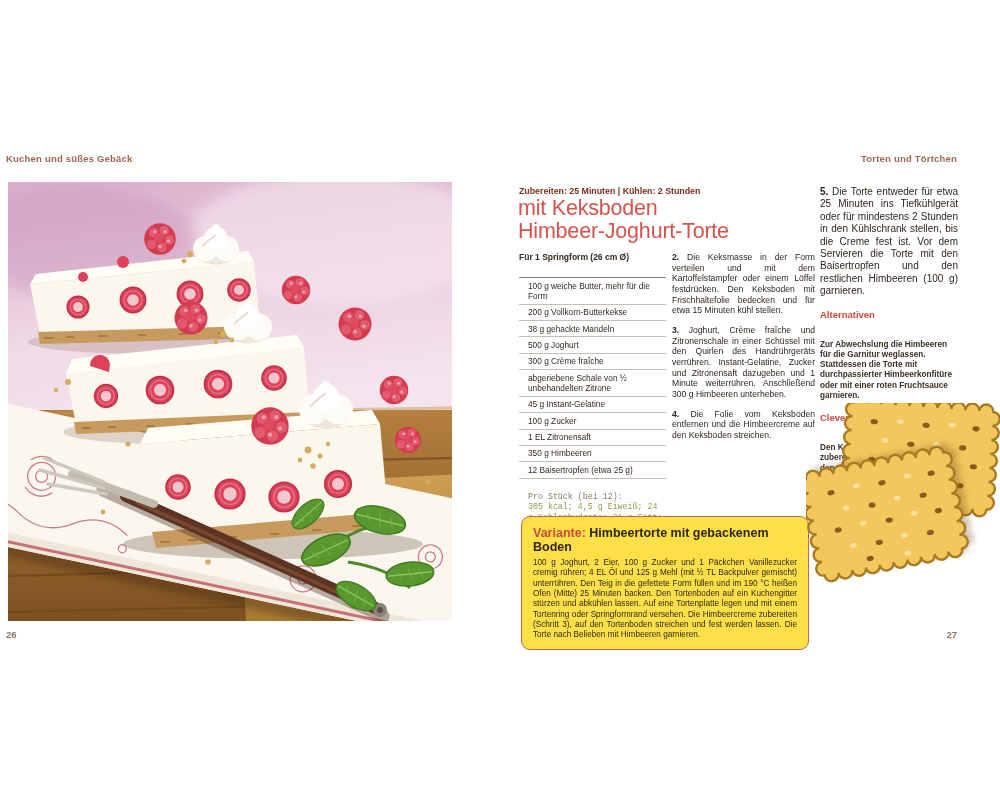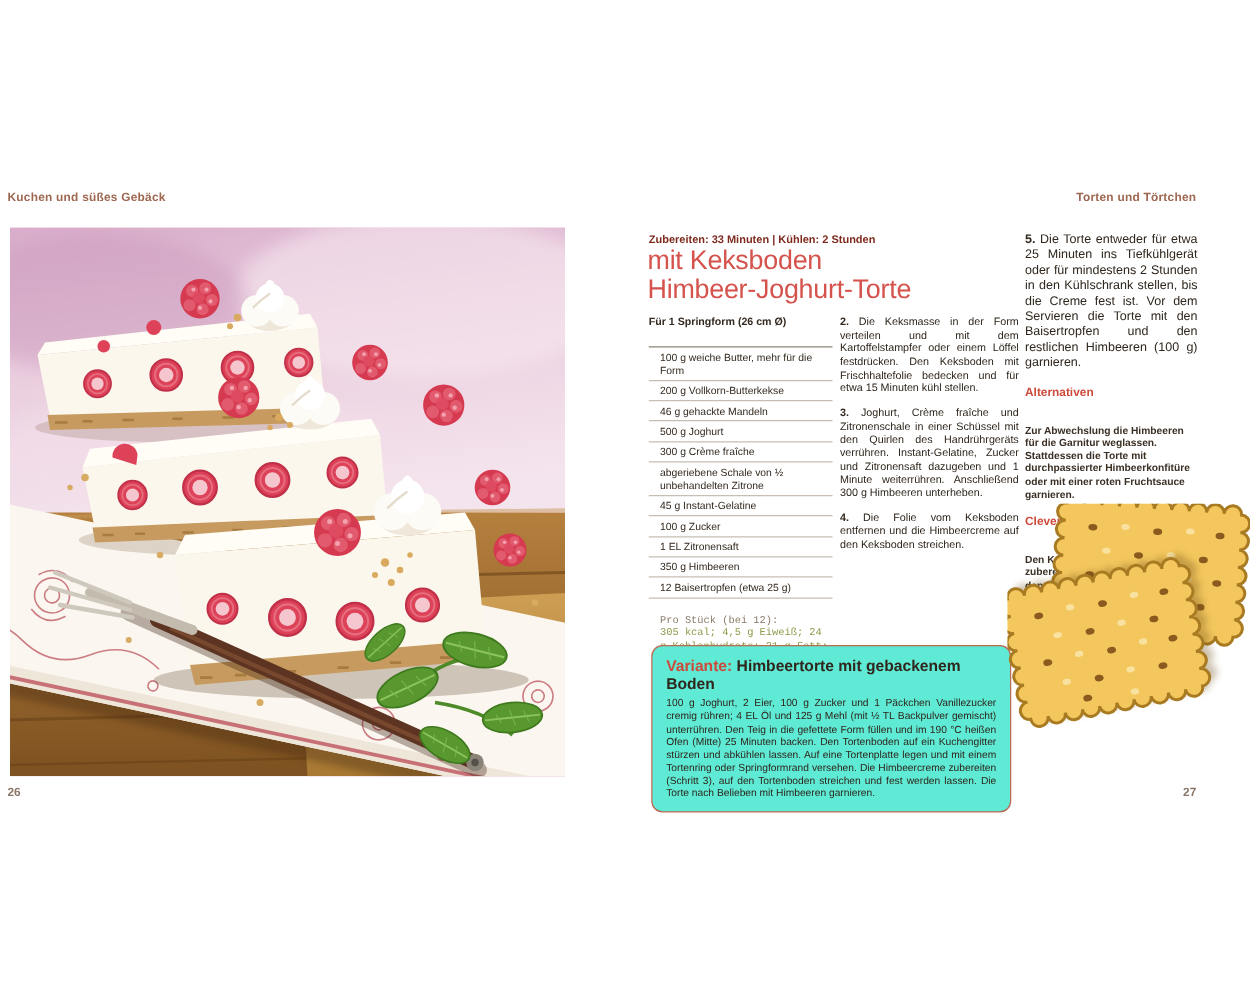--- a/index.html
+++ b/index.html
@@ -32,21 +32,21 @@
   .step{margin-bottom:9px;}
   .step-num{font-weight:bold;}
 
   .col3{position:absolute;left:820px;top:186px;width:138px;}
   .step5{font-size:10px;line-height:1.24;text-align:justify;}
   .subhead{color:#cc4a3c;font-weight:bold;font-size:9.5px;margin:11px 0 2px 0;}
   .tip{font-size:8.2px;font-weight:bold;line-height:1.25;color:#3a2f24;margin-top:20px;}
   .tip p{margin:0 0 1px 0;}
 
   .variant-box{position:absolute;left:521px;top:516px;width:288px;min-height:104px;box-sizing:border-box;
-               background:#5eead4;border:1px solid #bd6a55;border-radius:9px;padding:9px 11px 8px 11px;}
+               background:#fde047;border:1px solid #bd6a55;border-radius:9px;padding:9px 11px 8px 11px;}
   .vb-title{font-size:12.5px;font-weight:bold;color:#2f261d;margin-bottom:4px;}
   .vb-label{color:#cc4a3c;}
   .vb-body{font-size:8.2px;line-height:1.26;text-align:justify;color:#2f261d;}
 
   .cookies{position:absolute;left:806px;top:403px;width:196px;height:218px;}
 </style>
 </head>
 <body>
 
 <div class="spread">
@@ -236,32 +236,32 @@
             <circle cx="48" cy="208" r="2.2"></circle>
             <circle cx="120" cy="262" r="2.6"></circle>
           <circle cx="420" cy="300" r="2.6"></circle>
             <circle cx="200" cy="380" r="2.8"></circle>
             <circle cx="95" cy="330" r="2.4"></circle>
         </g>
       </g>
     </svg>
   </div>
 
-  <div class="prep-line">Zubereiten: 33 Minuten | Kühlen: 2 Stunden</div>
+  <div class="prep-line">Zubereiten: 25 Minuten | Kühlen: 2 Stunden</div>
 
   <div class="recipe-title">
     <div>mit Keksboden</div>
     <div>Himbeer-Joghurt-Torte</div>
   </div>
 
   <div class="col-ing">
     <div class="ing-header">Für 1 Springform (26 cm Ø)</div>
     <div class="ing-row">100 g weiche Butter, mehr für die Form</div>
     <div class="ing-row">200 g Vollkorn-Butterkekse</div>
-    <div class="ing-row">46 g gehackte Mandeln</div>
+    <div class="ing-row">38 g gehackte Mandeln</div>
     <div class="ing-row">500 g Joghurt</div>
     <div class="ing-row">300 g Crème fraîche</div>
     <div class="ing-row">abgeriebene Schale von ½ unbehandelten Zitrone</div>
     <div class="ing-row">45 g Instant-Gelatine</div>
     <div class="ing-row">100 g Zucker</div>
     <div class="ing-row">1 EL Zitronensaft</div>
     <div class="ing-row">350 g Himbeeren</div>
     <div class="ing-row">12 Baisertropfen (etwa 25 g)</div>
     <div class="nutrition">
       <div class="nut-label">Pro Stück (bei 12):</div>

